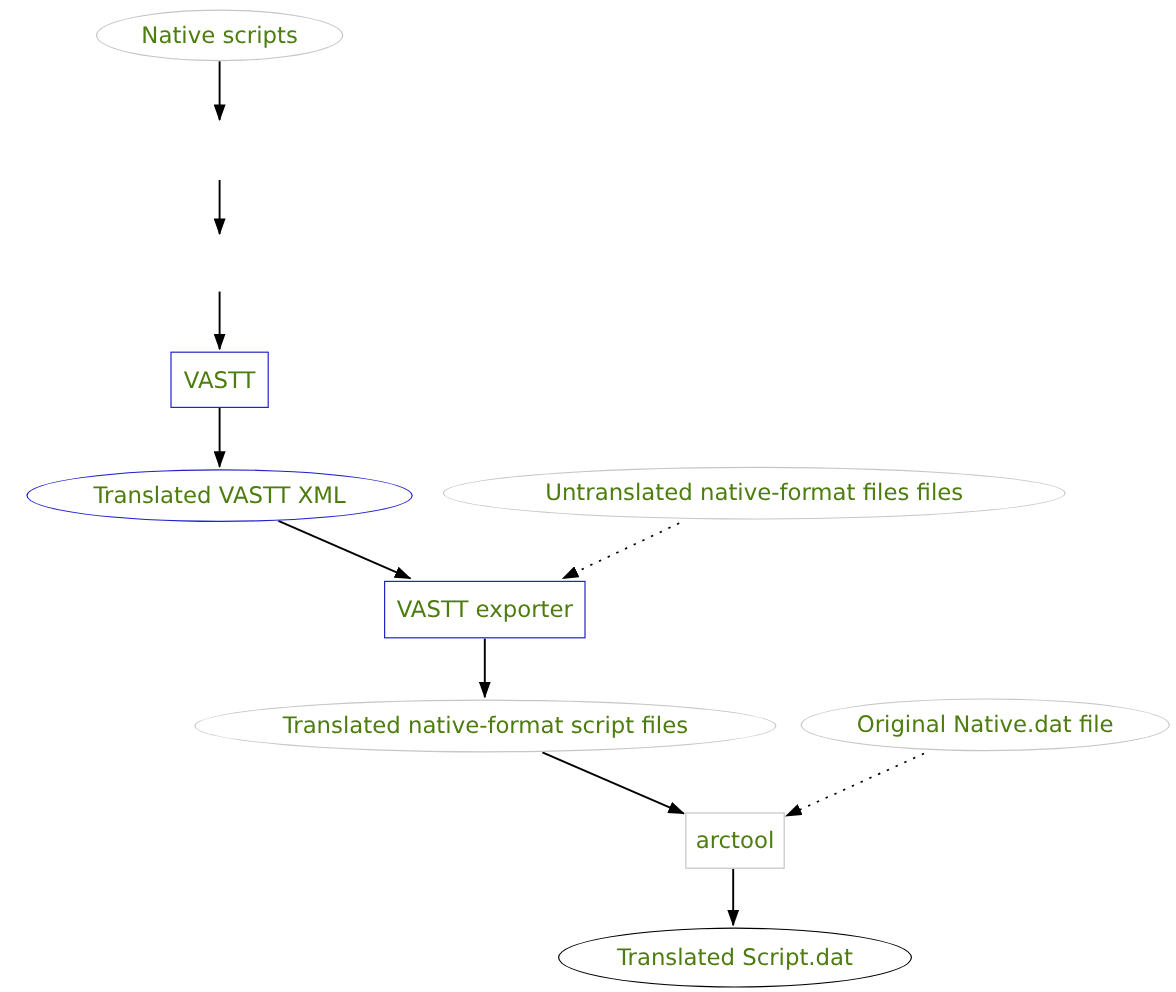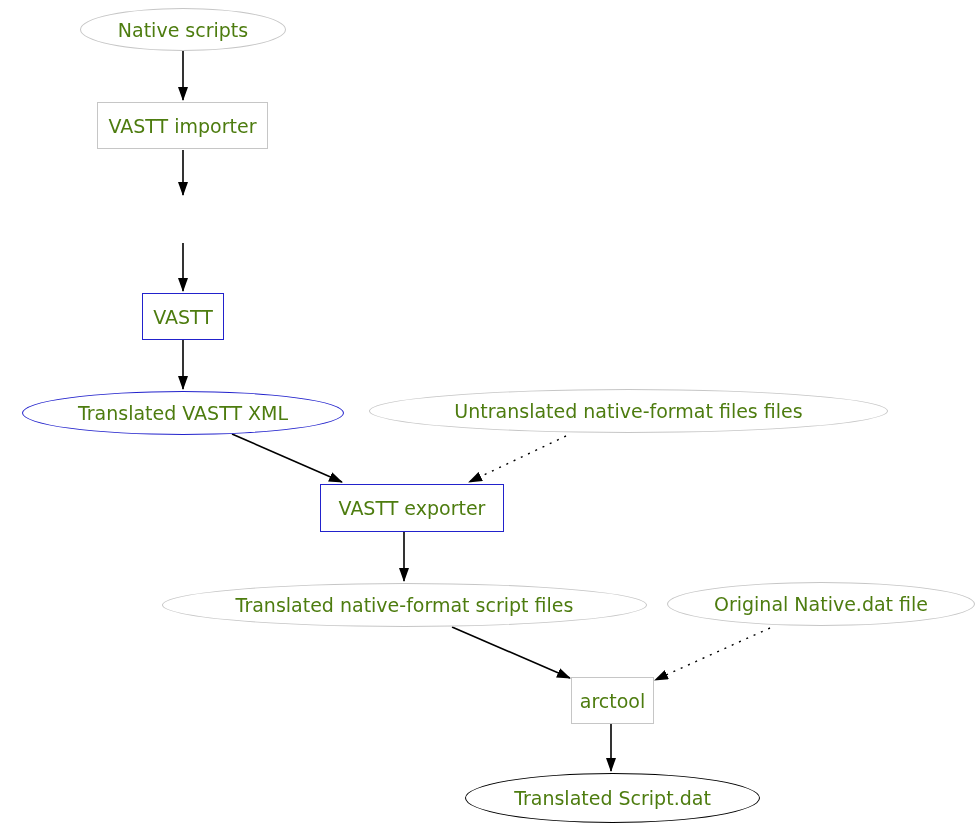--- a/index.html
+++ b/index.html
@@ -60,38 +60,35 @@
     <path d="M404,532 L404,581" stroke="#000000" stroke-width="1.6" fill="none" marker-end="url(#arrow)"></path>
     <path d="M452,627 L570,678" stroke="#000000" stroke-width="1.6" fill="none" marker-end="url(#arrow)"></path>
     <path d="M770,628 L655,680" stroke="#000000" stroke-width="1.4" stroke-dasharray="2 6" fill="none" marker-end="url(#arrow)"></path>
     <path d="M611,724 L611,771" stroke="#000000" stroke-width="1.6" fill="none" marker-end="url(#arrow)"></path>
   </svg>
 
   <div class="node ellipse c-gray" style="left:80px;top:8px;width:206px;height:43px">
     <span class="lbl">Native scripts</span>
   </div>
 
-  <div class="node box c-gray" style="left:97px;top:102px;width:171px;height:47px">
-    <span class="lbl">VASTT importer</span>
-  </div>
 
 
   <div class="node box c-blue" style="left:142px;top:293px;width:82px;height:47px">
     <span class="lbl">VASTT</span>
   </div>
 
   <div class="node ellipse c-blue" style="left:22px;top:391px;width:322px;height:44px">
     <span class="lbl">Translated VASTT XML</span>
   </div>
 
   <div class="node ellipse c-gray" style="left:369px;top:389px;width:519px;height:44px">
     <span class="lbl">Untranslated native-format files files</span>
   </div>
 
-  <div class="node box c-blue" style="left:320px;top:484px;width:184px;height:48px">
+  <div class="node box c-blue" style="left:320px;top:484px;width:168px;height:48px">
     <span class="lbl">VASTT exporter</span>
   </div>
 
   <div class="node ellipse c-gray" style="left:162px;top:583px;width:485px;height:44px">
     <span class="lbl">Translated native-format script files</span>
   </div>
 
   <div class="node ellipse c-gray" style="left:667px;top:582px;width:308px;height:44px">
     <span class="lbl">Original Native.dat file</span>
   </div>

